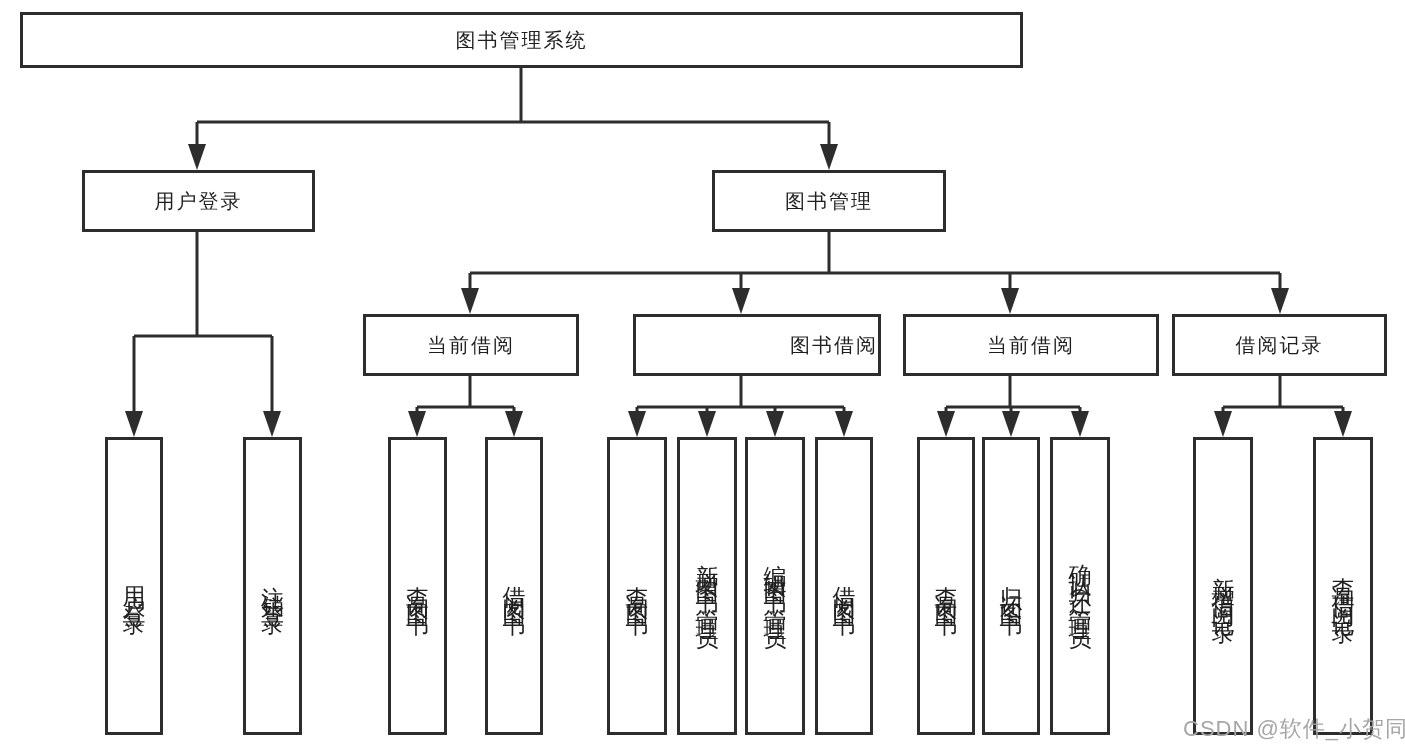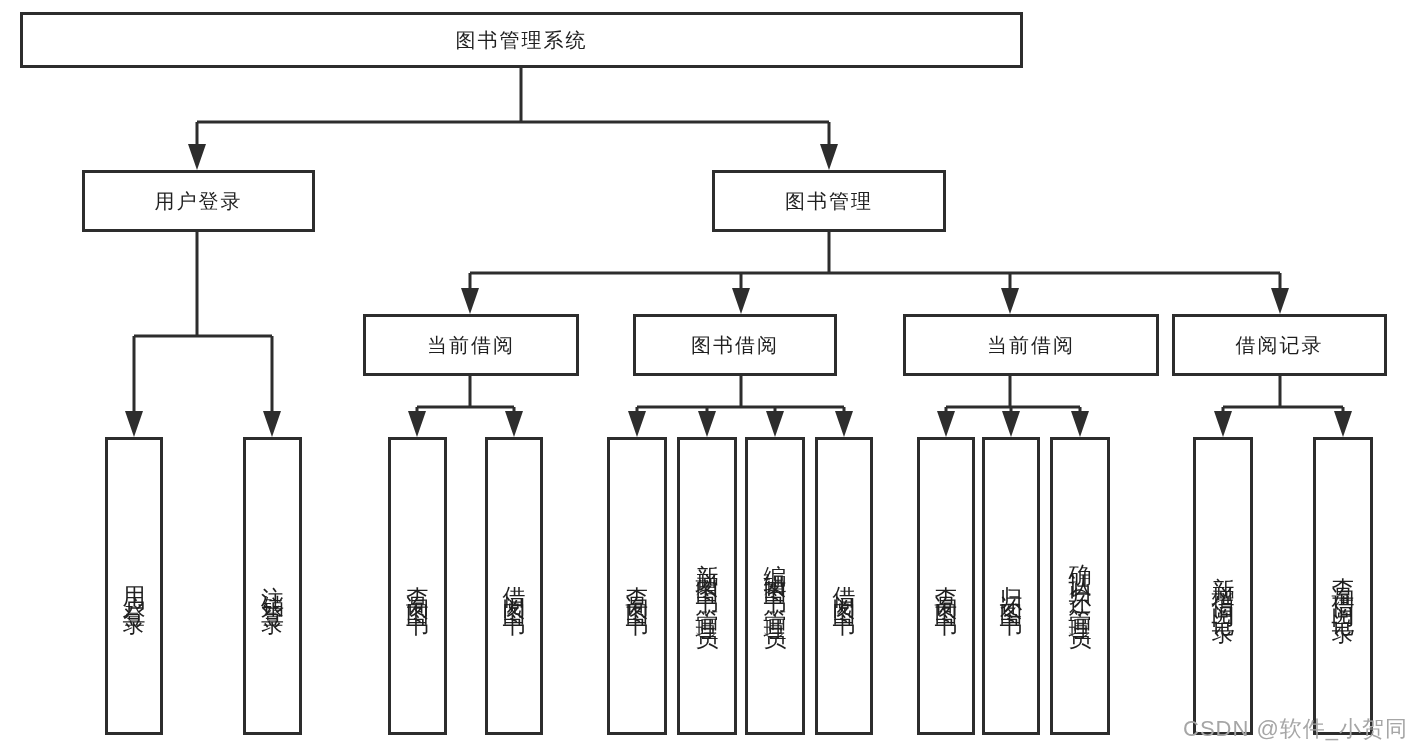--- a/index.html
+++ b/index.html
@@ -118,21 +118,21 @@
   <div class="node" style="left:82px;top:170px;width:233px;height:62px;">
     <span class="h-label">用户登录</span>
   </div>
   <div class="node" style="left:712px;top:170px;width:234px;height:62px;">
     <span class="h-label">图书管理</span>
   </div>
 
   <div class="node" style="left:363px;top:314px;width:216px;height:62px;">
     <span class="h-label">当前借阅</span>
   </div>
-  <div class="node" style="left:633px;top:314px;width:204px;height:62px;">
+  <div class="node" style="left:633px;top:314px;width:248px;height:62px;justify-content:flex-end;">
     <span class="h-label">图书借阅</span>
   </div>
   <div class="node" style="left:903px;top:314px;width:256px;height:62px;">
     <span class="h-label">当前借阅</span>
   </div>
   <div class="node" style="left:1172px;top:314px;width:215px;height:62px;">
     <span class="h-label">借阅记录</span>
   </div>
 
   <div class="node leaf" style="left:105px;top:437px;width:58px;height:298px;">

